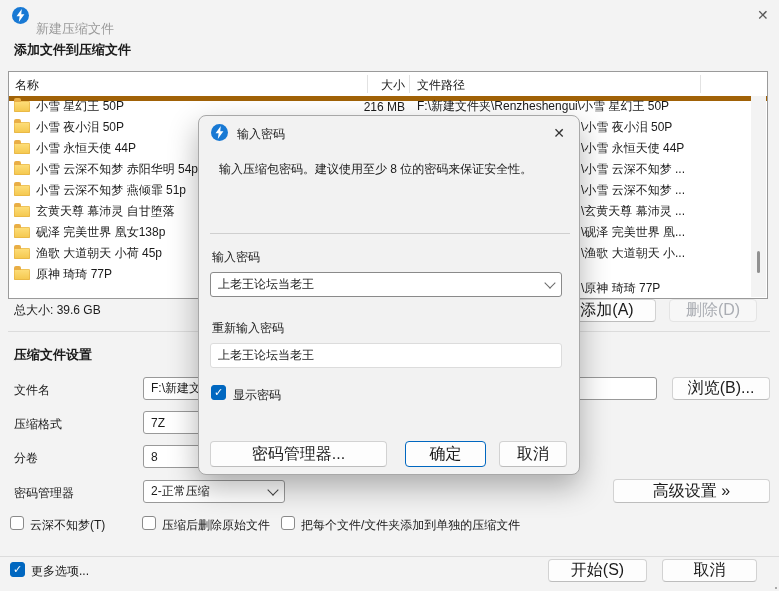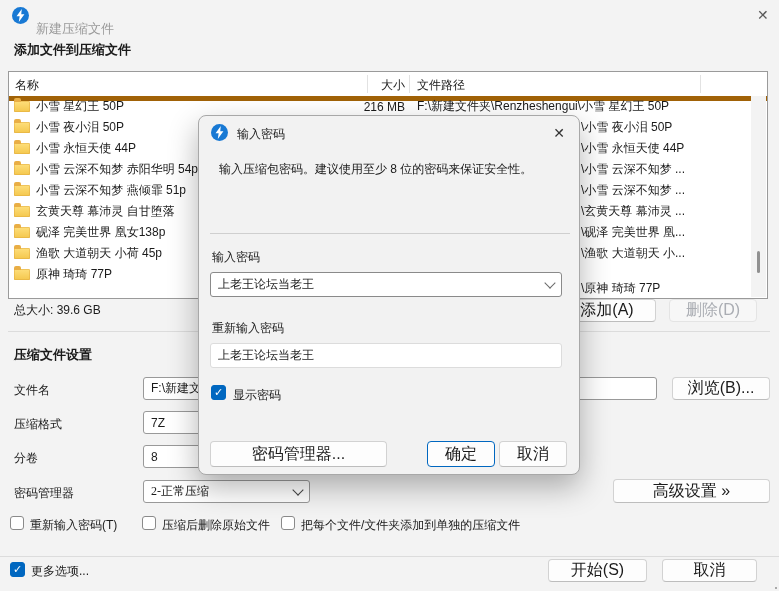--- a/index.html
+++ b/index.html
@@ -177,30 +177,30 @@
   <span>7Z</span>
   <span class="chev"></span>
 </div>
 
 <div class="abs" style="left:14px;top:450px;">分卷</div>
 <div class="input" style="left:143px;top:445px;width:142px;height:23px;">
   <span>8</span>
 </div>
 
 <div class="abs" style="left:14px;top:485px;">密码管理器</div>
-<div class="input combo" style="left:143px;top:480px;width:167px;height:23px;font-family:Liberation Serif, serif;">
+<div class="input combo" style="left:143px;top:480px;width:142px;height:23px;">
   <span>2-正常压缩</span>
   <span class="chev"></span>
 </div>
 <div class="btn" style="left:613px;top:479px;width:157px;height:24px;">
   <span>高级设置 »</span>
 </div>
 
 <span class="cb" style="left:10px;top:516px;"></span>
-<span class="abs" style="left:30px;top:517px;">重新输入密码(T)</span>
+<span class="abs" style="left:30px;top:517px;">云深不知梦(T)</span>
 <span class="cb" style="left:142px;top:516px;"></span>
 <span class="abs" style="left:162px;top:517px;">压缩后删除原始文件</span>
 <span class="cb" style="left:281px;top:516px;"></span>
 <span class="abs" style="left:301px;top:517px;">把每个文件/文件夹添加到单独的压缩文件</span>
 
 <div class="sep" style="left:0;top:556px;width:779px;"></div>
 <span class="cb checked" style="left:10px;top:562px;width:15px;height:15px;">
   <span>✓</span>
 </span>
 <span class="abs" style="left:31px;top:563px;">更多选项...</span>
@@ -238,19 +238,19 @@
   </div>
 
   <span class="cb checked" style="left:12px;top:269px;width:15px;height:15px;">
     <span>✓</span>
   </span>
   <span class="abs" style="left:34px;top:271px;">显示密码</span>
 
   <div class="btn" style="left:11px;top:325px;width:177px;height:26px;">
     <span>密码管理器...</span>
   </div>
-  <div class="btn default" style="left:228px;top:325px;width:68px;height:26px;font-family:Liberation Serif, serif;">
+  <div class="btn default" style="left:206px;top:325px;width:81px;height:26px;font-family:Liberation Serif, serif;">
     <span>确定</span>
   </div>
   <div class="btn" style="left:300px;top:325px;width:68px;height:26px;">
     <span>取消</span>
   </div>
 </div>
 
 </body></html>

